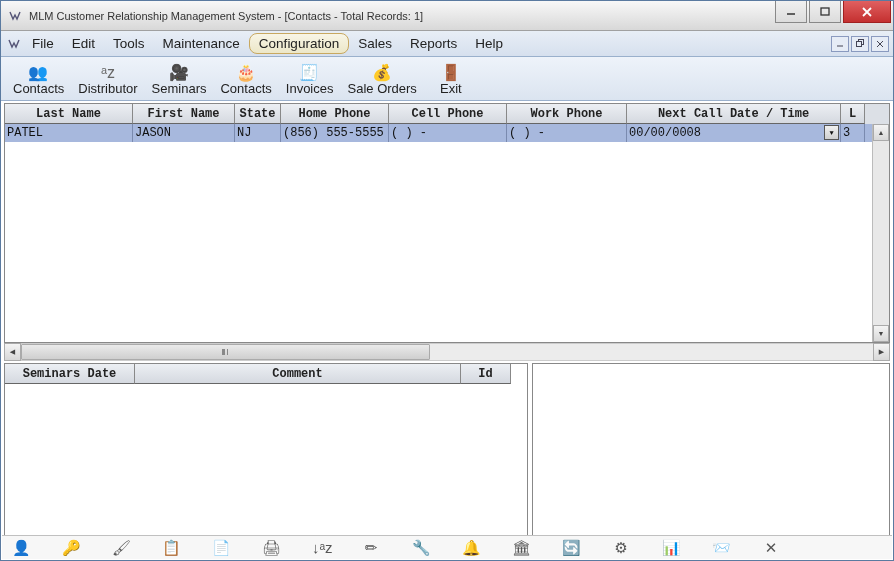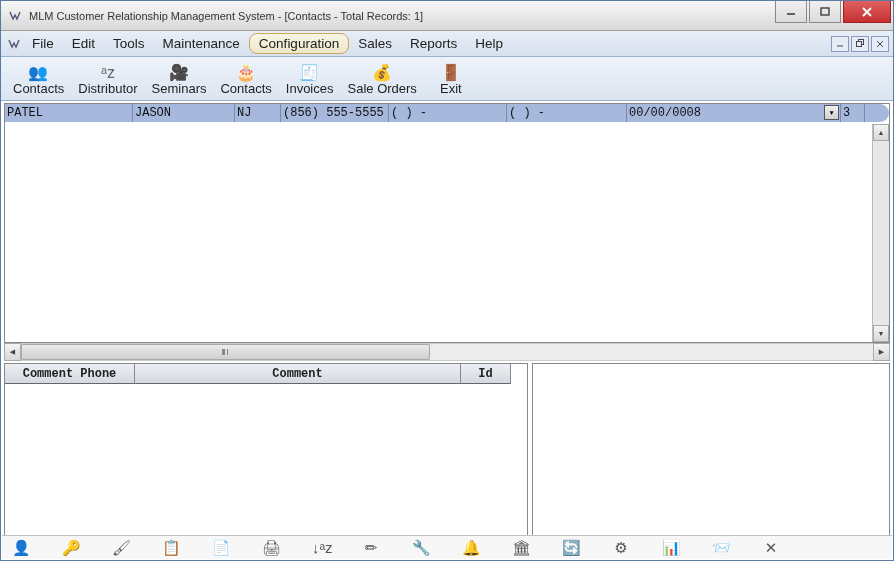--- a/index.html
+++ b/index.html
@@ -349,20 +349,30 @@
     <span class="tool-glyph">💰</span>
     <span class="tool-label">Sale Orders</span>
   </div>
   <div class="tool-btn">
     <span class="tool-glyph">🚪</span>
     <span class="tool-label">Exit</span>
   </div>
 </div>
 
 <div class="grid-wrap">
+  <div class="grid-header">
+    <div class="gh" style="width:128px">Last Name</div>
+    <div class="gh" style="width:102px">First Name</div>
+    <div class="gh" style="width:46px">State</div>
+    <div class="gh" style="width:108px">Home Phone</div>
+    <div class="gh" style="width:118px">Cell Phone</div>
+    <div class="gh" style="width:120px">Work Phone</div>
+    <div class="gh" style="width:214px">Next Call Date / Time</div>
+    <div class="gh" style="width:24px">L</div>
+  </div>
   <div class="grid-row">
     <div class="gc" style="width:128px">PATEL</div>
     <div class="gc" style="width:102px">JASON</div>
     <div class="gc" style="width:46px">NJ</div>
     <div class="gc" style="width:108px">(856) 555-5555</div>
     <div class="gc" style="width:118px">(   )    -</div>
     <div class="gc" style="width:120px">(   )    -</div>
     <div class="gc date" style="width:214px">
       <span>00/00/0008</span>
       <span class="dd-btn">▼</span>
@@ -381,21 +391,21 @@
     <div class="hthumb">
       <div class="hthumb-grip"></div>
     </div>
   </div>
   <div class="harrow">▶</div>
 </div>
 
 <div class="lower">
   <div class="lower-left">
     <div class="comment-header">
-      <div class="gh" style="width:130px">Comment Phone</div>
+      <div class="gh" style="width:130px">Seminars Date</div>
       <div class="gh" style="width:326px">Comment</div>
       <div class="gh" style="width:50px">Id</div>
     </div>
   </div>
   <div class="lower-right"></div>
 </div>
 
 <div class="bottom-bar">
   <span class="bicon">👤</span>
   <span class="bicon">🔑</span>

